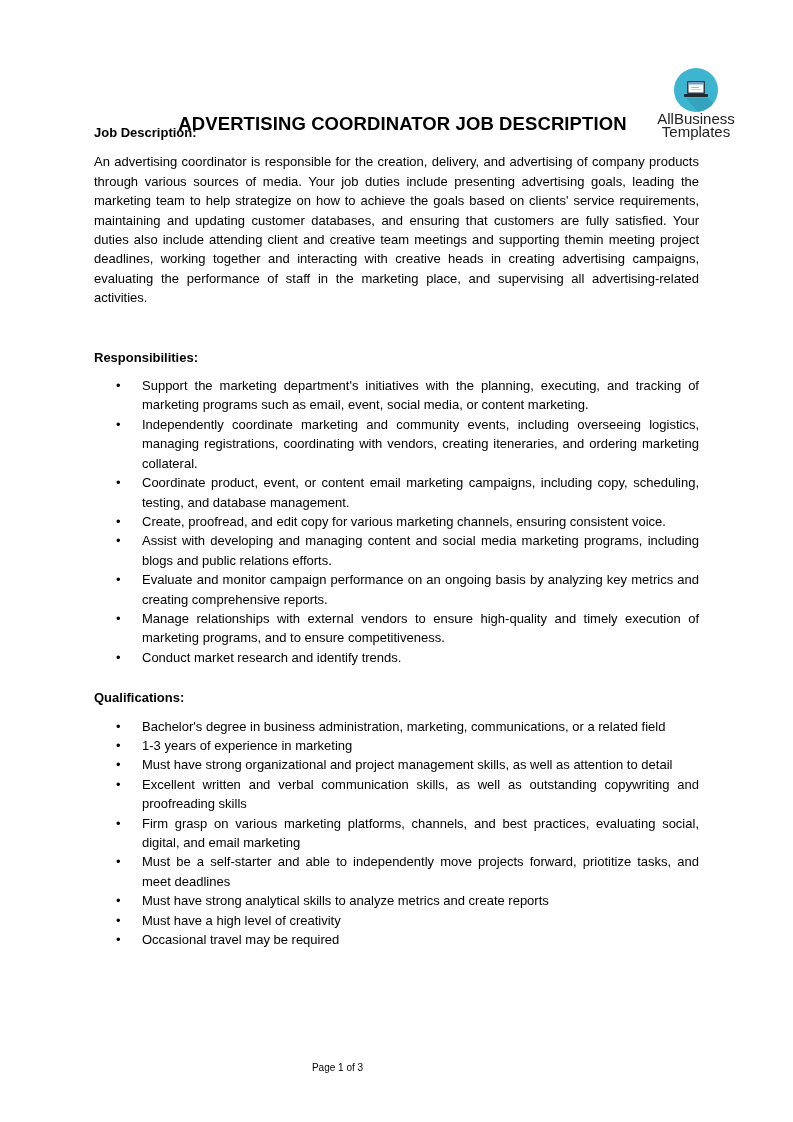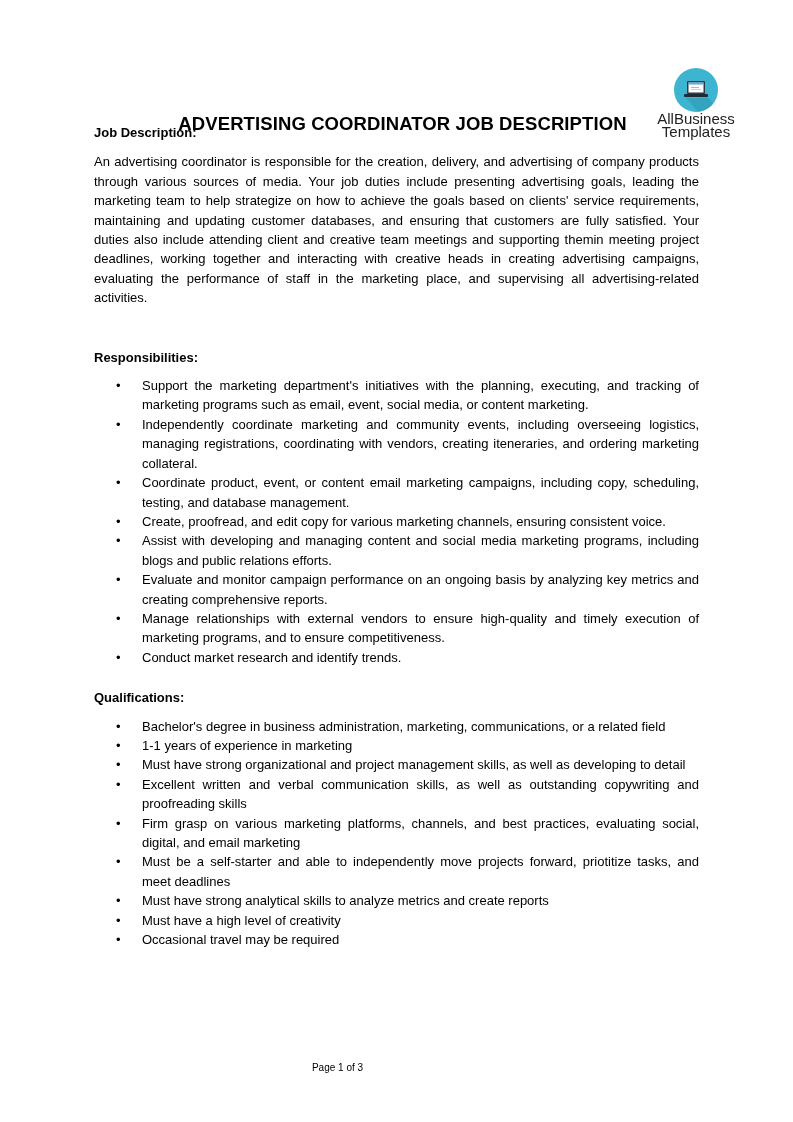--- a/index.html
+++ b/index.html
@@ -85,22 +85,22 @@
     <li><span class="dot">•</span><span>Evaluate and monitor campaign performance on an ongoing basis by analyzing key metrics and creating comprehensive reports.</span></li>
     <li><span class="dot">•</span><span>Manage relationships with external vendors to ensure high-quality and timely execution of marketing programs, and to ensure competitiveness.</span></li>
     <li><span class="dot">•</span><span>Conduct market research and identify trends.</span></li>
   </ul>
 
   <div class="gap-mid"></div>
 
   <p class="heading">Qualifications:</p>
   <ul class="bullets">
     <li><span class="dot">•</span><span>Bachelor's degree in business administration, marketing, communications, or a related field</span></li>
-    <li><span class="dot">•</span><span>1-1 years of experience in marketing</span></li>
-    <li><span class="dot">•</span><span>Must have strong organizational and project management skills, as well as developing to detail</span></li>
+    <li><span class="dot">•</span><span>1-3 years of experience in marketing</span></li>
+    <li><span class="dot">•</span><span>Must have strong organizational and project management skills, as well as attention to detail</span></li>
     <li><span class="dot">•</span><span>Excellent written and verbal communication skills, as well as outstanding copywriting and proofreading skills</span></li>
     <li><span class="dot">•</span><span>Firm grasp on various marketing platforms, channels, and best practices, evaluating social, digital, and email marketing</span></li>
     <li><span class="dot">•</span><span>Must be a self-starter and able to independently move projects forward, priotitize tasks, and meet deadlines</span></li>
     <li><span class="dot">•</span><span>Must have strong analytical skills to analyze metrics and create reports</span></li>
     <li><span class="dot">•</span><span>Must have a high level of creativity</span></li>
     <li><span class="dot">•</span><span>Occasional travel may be required</span></li>
   </ul>
 </div>
 
 <div class="footer">

